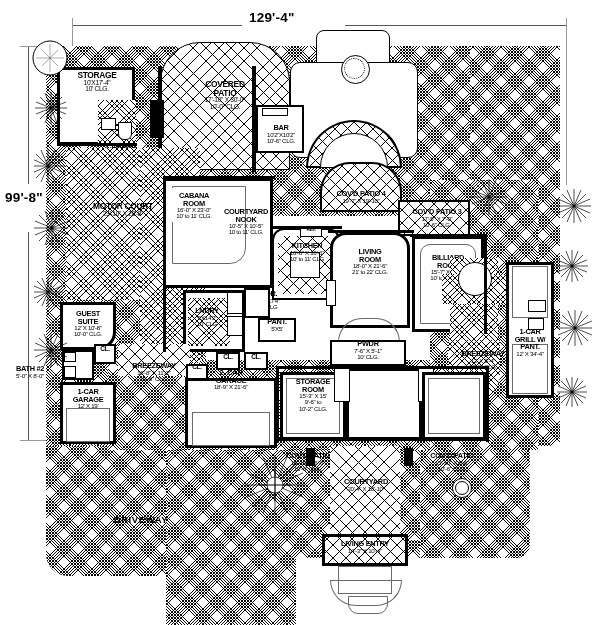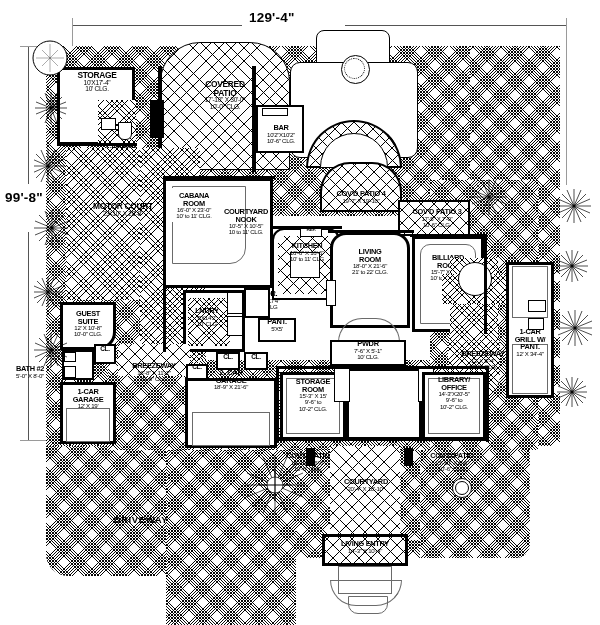--- a/index.html
+++ b/index.html
@@ -325,27 +325,20 @@
     <span class="d">10'-2" CLG.</span>
   </div>
 
   <div class="hv3 white" style="left:346px;top:368px;width:76px;height:72px;"></div>
 
   <div class="thin" style="left:334px;top:368px;width:16px;height:34px;"></div>
   <div class="thin" style="left:418px;top:368px;width:16px;height:34px;"></div>
 
   <div class="hv3 white" style="left:422px;top:372px;width:64px;height:68px;"></div>
   <div class="thinb" style="left:428px;top:378px;width:52px;height:56px;"></div>
-  <div class="lbl s8" style="left:420px;top:376px;width:68px;">
-    <span class="n">LIBRARY/</span>
-      <span class="n">OFFICE</span>
-    <span class="d">14'-3"X20'-5"</span>
-    <span class="d">9'-6" to</span>
-    <span class="d">10'-2" CLG.</span>
-  </div>
 
   <div class="lbl s8" style="left:266px;top:452px;width:84px;">
     <span class="n">COV'D PATIO</span>
     <span class="d">15'-10" X 6'-6"</span>
     <span class="d">10'-6" CLG.</span>
   </div>
   <div class="lbl s8" style="left:410px;top:452px;width:84px;">
     <span class="n">COV'D PATIO</span>
     <span class="d">15'-10" X 6'-6"</span>
     <span class="d">10'-6" CLG.</span>

